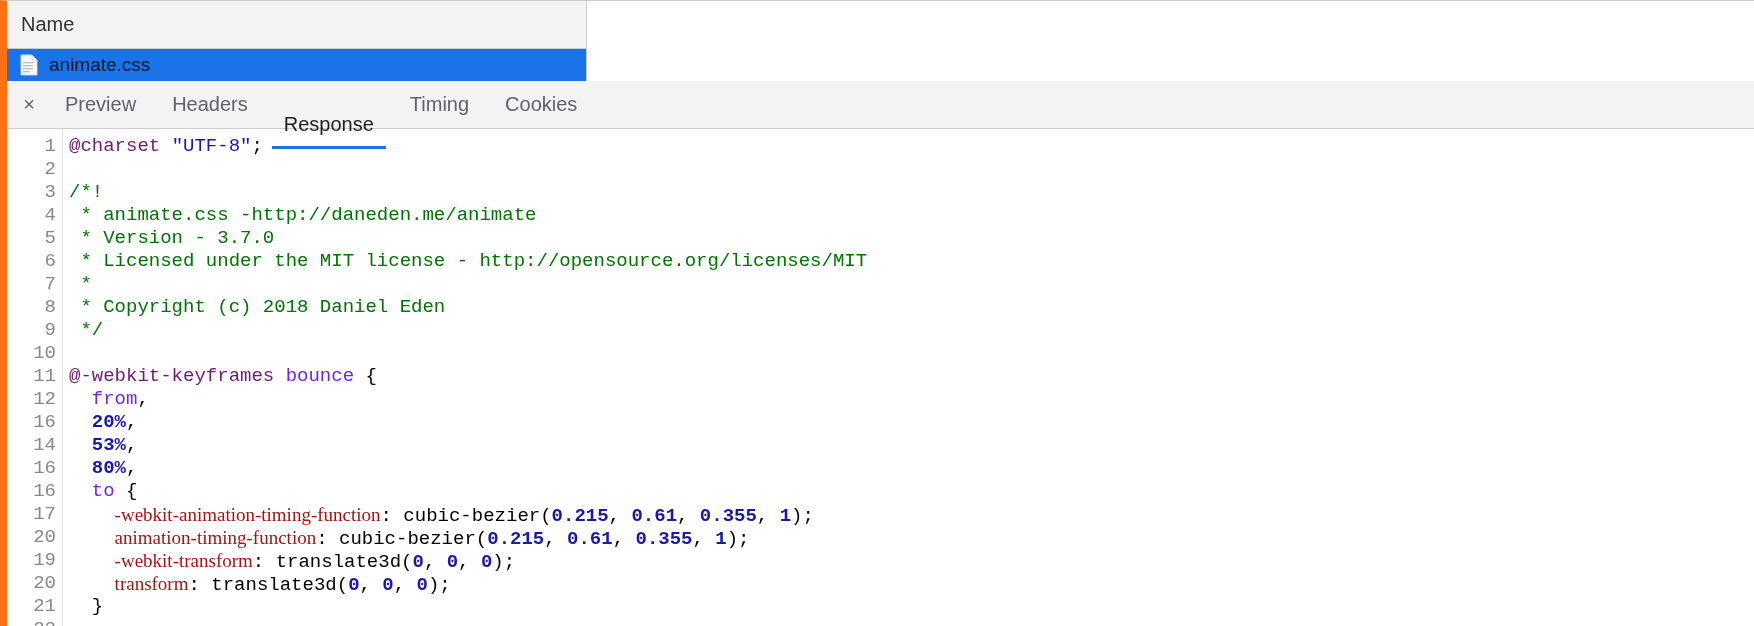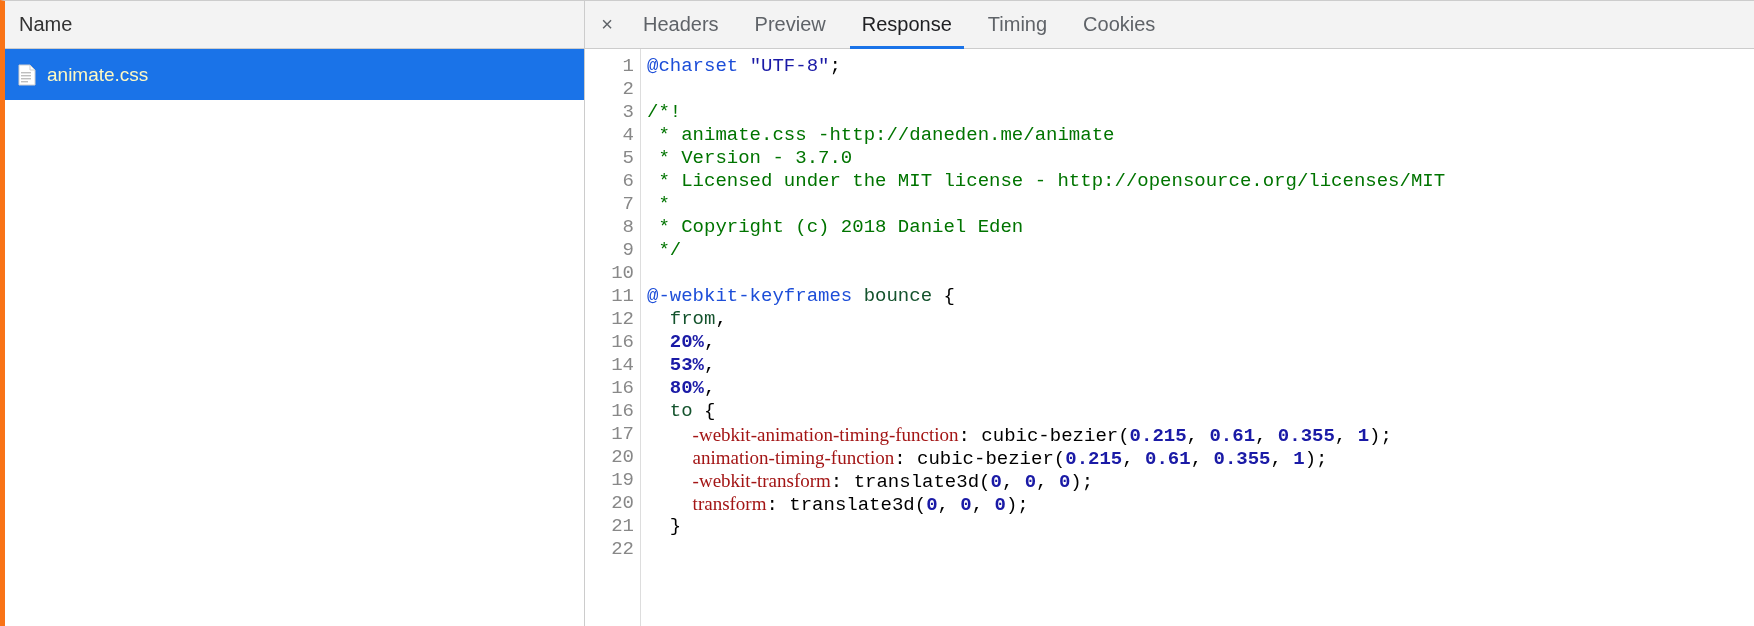--- a/index.html
+++ b/index.html
@@ -9,21 +9,22 @@
     color: #333;
     background: #fff;
     width: 1754px;
     height: 626px;
     overflow: hidden;
   }
   .container {
     display: flex;
     height: 100%;
     border-top: 1px solid #ccc;
-    border-left: 5px solid #f97316;
+    border-left: 7px solid #f97316;
+    flex-direction: column;
   }
   
   .left-panel {
     width: 580px;
     display: flex;
     flex-direction: column;
     border-right: 1px solid #ccc;
   }
   .left-header {
     background: #f3f3f3;
@@ -35,25 +36,25 @@
     font-size: 20px;
     color: #333;
   }
   .file-list {
     flex: 1;
     background: #fff;
   }
   .file-row {
     display: flex;
     align-items: center;
-    height: 51px;
+    height: 32px;
     padding: 0 12px;
     font-size: 19px;
     background: #1a73e8;
-    color: #fef9c3;
+    color: #0f172a;
   }
   .file-icon {
     width: 20px;
     height: 24px;
     margin-right: 10px;
     display: inline-flex;
     align-items: center;
     justify-content: center;
   }
   .file-icon svg { display:block; }
@@ -87,20 +88,21 @@
     padding: 0 18px;
     height: 100%;
     display: flex;
     align-items: center;
     cursor: pointer;
     color: #5f6368;
   }
   .tab.active {
     color: #202124;
     position: relative;
+    margin-top: 20px;
   }
   .tab.active::after {
     content: "";
     position: absolute;
     left: 6px;
     right: 6px;
     bottom: -1px;
     height: 3px;
     background: #1a73e8;
   }
@@ -124,28 +126,28 @@
     user-select: none;
     flex-shrink: 0;
   }
   .gutter div { height: 23px; }
   .code {
     padding: 6px 0 0 6px;
     white-space: pre;
     overflow: hidden;
   }
   .code-line { height: 23px; }
-  .tok-atrule { color: #1d4ed8; } 
+  .tok-atrule { color: #701a75; } 
   .tok-string { color: #1a1aa6; } 
   .tok-comment { color: #007400; } 
   .tok-number { color: #1a1aa6; font-weight: bold; }
   .tok-prop { color: #a31515; font-family: Liberation Serif, serif; }
   .tok-func { color: #000000; } 
   .tok-punc { color: #000; }
-  .tok-plain { color: #14532d; }
+  .tok-plain { color: #6d28d9; }
 </style>
 </head>
 <body>
 
 <div class="container">
 
   <div class="left-panel">
     <div class="left-header">
       <span>Name</span>
     </div>
@@ -166,24 +168,24 @@
       </div>
   </div>
 
   <div class="right-panel">
     <div class="tab-bar">
       <div class="close-btn">
         <span>×</span>
       </div>
       <div id="tabs-host" style="display:flex;height:100%;">
           <div class="tab">
+            <span>Preview</span>
+          </div>
+          <div class="tab">
             <span>Headers</span>
-          </div>
-          <div class="tab">
-            <span>Preview</span>
           </div>
           <div class="tab active">
             <span>Response</span>
           </div>
           <div class="tab">
             <span>Timing</span>
           </div>
           <div class="tab">
             <span>Cookies</span>
           </div>

